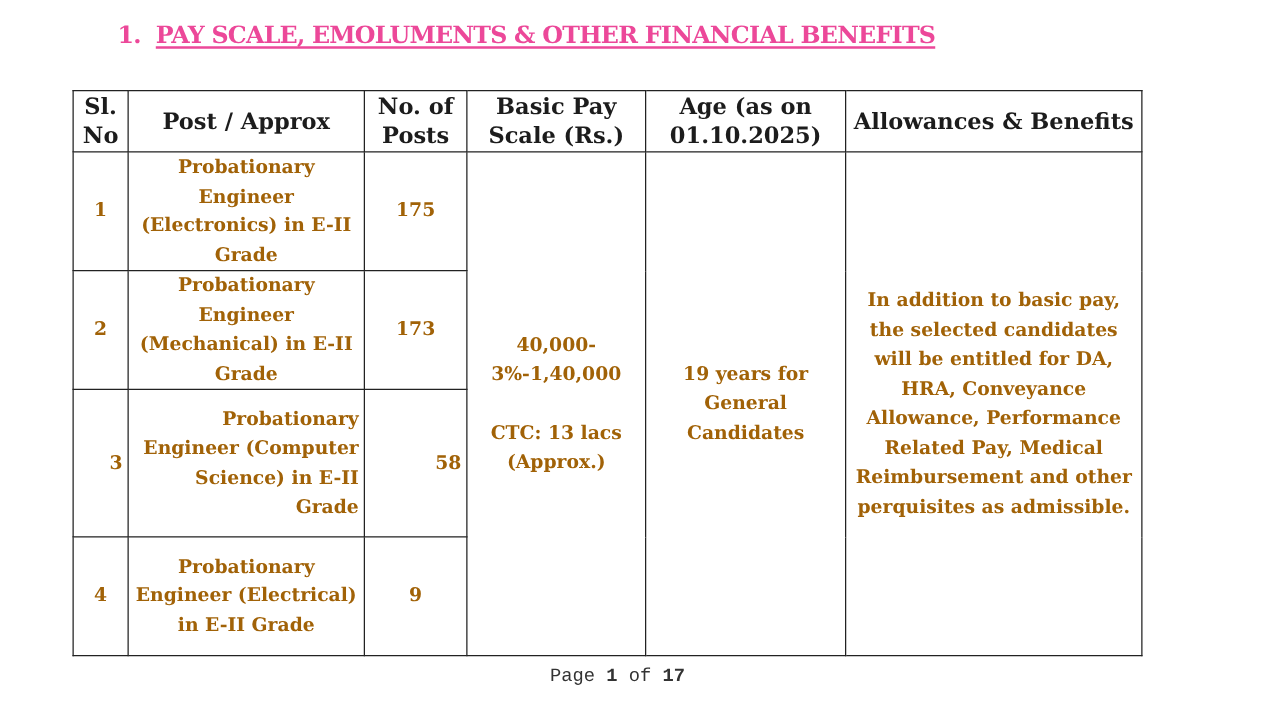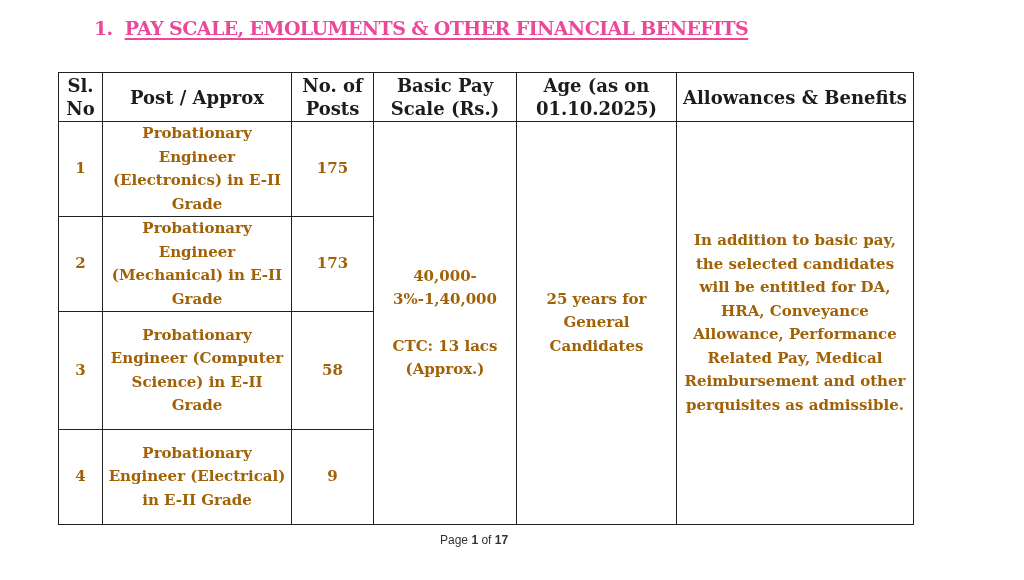--- a/index.html
+++ b/index.html
@@ -5,24 +5,24 @@
   html, body { margin:0; padding:0; background:#ffffff; }
   body { width:1024px; height:580px; position:relative; overflow:hidden; color:#222; font-family:"DejaVu Serif", "Liberation Serif", serif; }
   .heading { position:absolute; left:94px; top:17px; font-size:19px; font-weight:bold; letter-spacing:-0.6px; color:#ec4899; }
   .heading .num { margin-right:12px; }
   .heading .txt { text-decoration:underline; text-decoration-thickness:2px; text-underline-offset:3px; }
   table.pay { position:absolute; left:58px; top:72px; border-collapse:collapse; width:748px; table-layout:fixed;padding-left:10px; }
   table.pay th, table.pay td { border:1.5px solid #222; text-align:center; vertical-align:middle; padding:0 4px; font-size:15px; line-height:23.5px; color:#a16207;font-weight:bold; }
   table.pay th { font-weight:bold; font-size:18px; line-height:23px; height:48px; color:#1c1c1c; }
   .c1 { width:44px; } .c2 { width:189px; } .c3 { width:82px; } .c4 { width:143px; } .c5 { width:160px; } .c6 { width:237px; }
   tr.r1 td, tr.r2 td { height:94px; }
-  tr.r3 td { height:117px; }
+  tr.r3 td { height:117px;text-align:right; }
   tr.r4 td { height:94px; }
   .gap { display:block; height:23px; }
-  .footer { position:absolute; left:440px; top:533px; font-family:Liberation Sans, sans-serif; font-size:12px; color:#333; }
+  .footer { position:absolute; left:440px; top:533px; font-family:Liberation Mono, monospace; font-size:15px; color:#333; }
   .footer b { font-weight:bold; }
 </style>
 </head>
 <body>
 
 <div class="heading">
   <span class="num">1.</span><span class="txt">PAY SCALE, EMOLUMENTS &amp; OTHER FINANCIAL BENEFITS</span>
 </div>
 
 <table class="pay">
@@ -47,21 +47,21 @@
   <tbody>
     <tr class="r1">
       <td>1</td>
       <td>Probationary Engineer (Electronics) in E-II Grade</td>
       <td>175</td>
       <td rowspan="4">
         <span>40,000-3%-1,40,000</span>
         <span class="gap"></span>
         <span>CTC: 13 lacs (Approx.)</span>
       </td>
-      <td rowspan="4">25 years for General Candidates</td>
+      <td rowspan="4">19 years for General Candidates</td>
       <td rowspan="4">In addition to basic pay, the selected candidates will be entitled for DA, HRA, Conveyance Allowance, Performance Related Pay, Medical Reimbursement and other perquisites as admissible.</td>
     </tr>
     <tr class="r2">
       <td>2</td>
       <td>Probationary Engineer (Mechanical) in E-II Grade</td>
       <td>173</td>
     </tr>
     <tr class="r3">
       <td>3</td>
       <td>Probationary Engineer (Computer Science) in E-II Grade</td>

